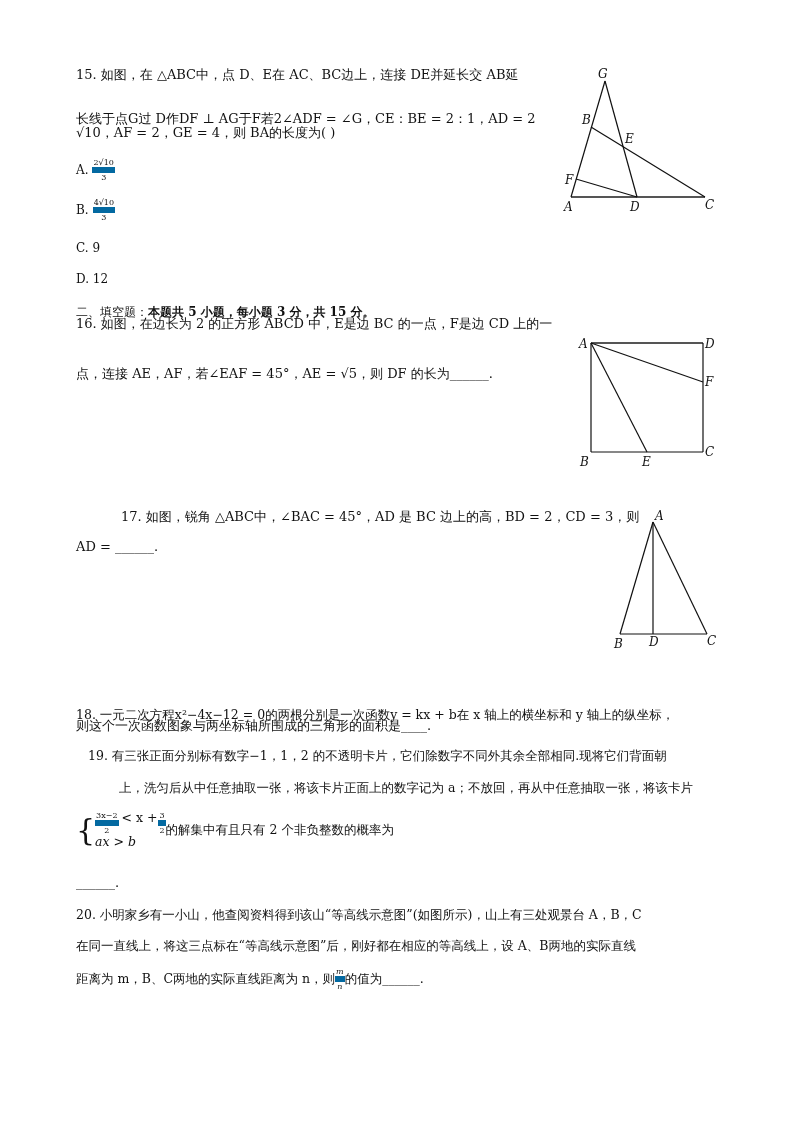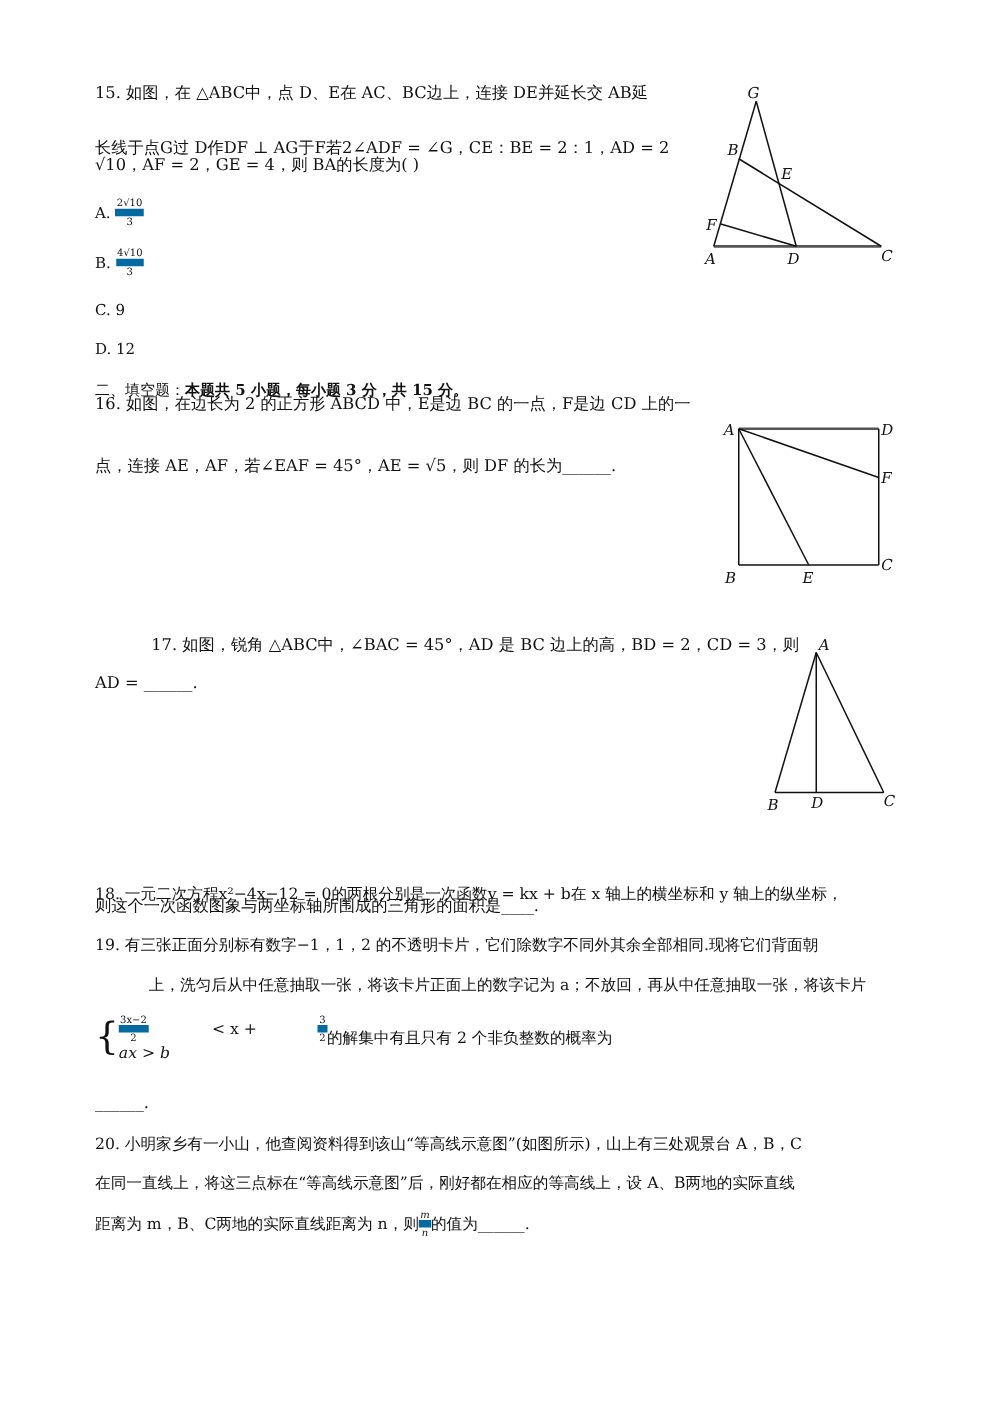--- a/index.html
+++ b/index.html
@@ -95,26 +95,26 @@
     <text x="55" y="20">A</text>
     <text x="14" y="148">B</text>
     <text x="49" y="146">D</text>
     <text x="107" y="145">C</text>
   </svg>
 </div>
 
 <div class="ln" style="top:686px; font-size:12.5px;margin-top:20px;">18. 一元二次方程x²−4x−12 = 0的两根分别是一次函数y = kx + b在 x 轴上的横坐标和 y 轴上的纵坐标，</div>
 <div class="ln" style="top:717px;">则这个一次函数图象与两坐标轴所围成的三角形的面积是____.</div>
 
-<div class="ln" style="top:747px; font-size:12.5px;">19. 有三张正面分别标有数字−1，1，2 的不透明卡片，它们除数字不同外其余全部相同.现将它们背面朝</div>
+<div class="ln" style="top:747px; font-size:12.5px;margin-left:12px;">19. 有三张正面分别标有数字−1，1，2 的不透明卡片，它们除数字不同外其余全部相同.现将它们背面朝</div>
 <div class="ln" style="top:779px; font-size:12.5px;margin-left:43px;">上，洗匀后从中任意抽取一张，将该卡片正面上的数字记为 a；不放回，再从中任意抽取一张，将该卡片</div>
 <div class="ln" style="top:811px; font-size:12.5px; display:flex; align-items:center; line-height:14px;">
   <span style="font-size:30px; line-height:30px; font-weight:lighter;">{</span>
   <span class="brace-sys">
-    <span style="display:flex; align-items:center;gap:48px;">
+    <span style="display:flex; align-items:flex-start;">
       <span class="frac" style="margin-left:0;">
         <span class="num">3x−2</span>
         <span>2</span>
       </span>
       <span style="margin-left:3px;">&lt; x + </span>
       <span class="frac" style="margin-left:1px;">
         <span class="num">3</span>
         <span>2</span>
       </span>
     </span>

